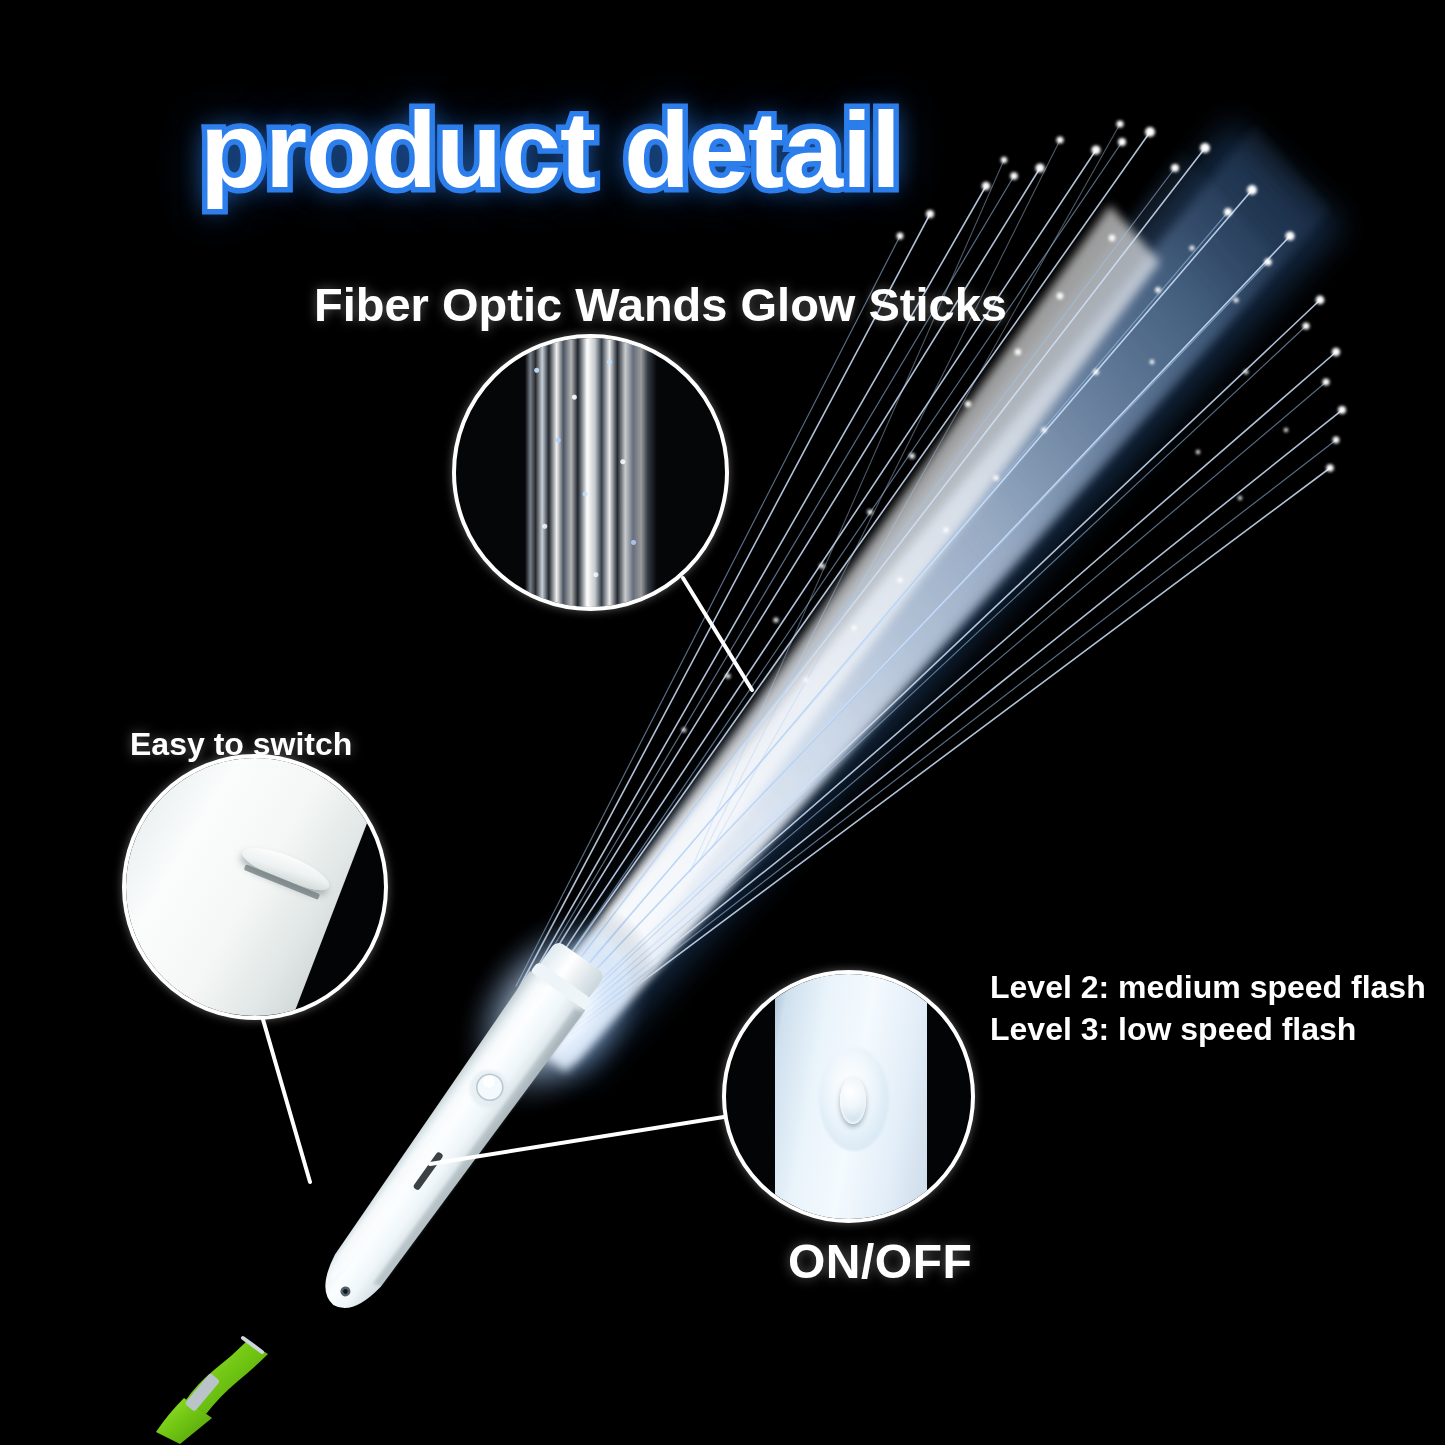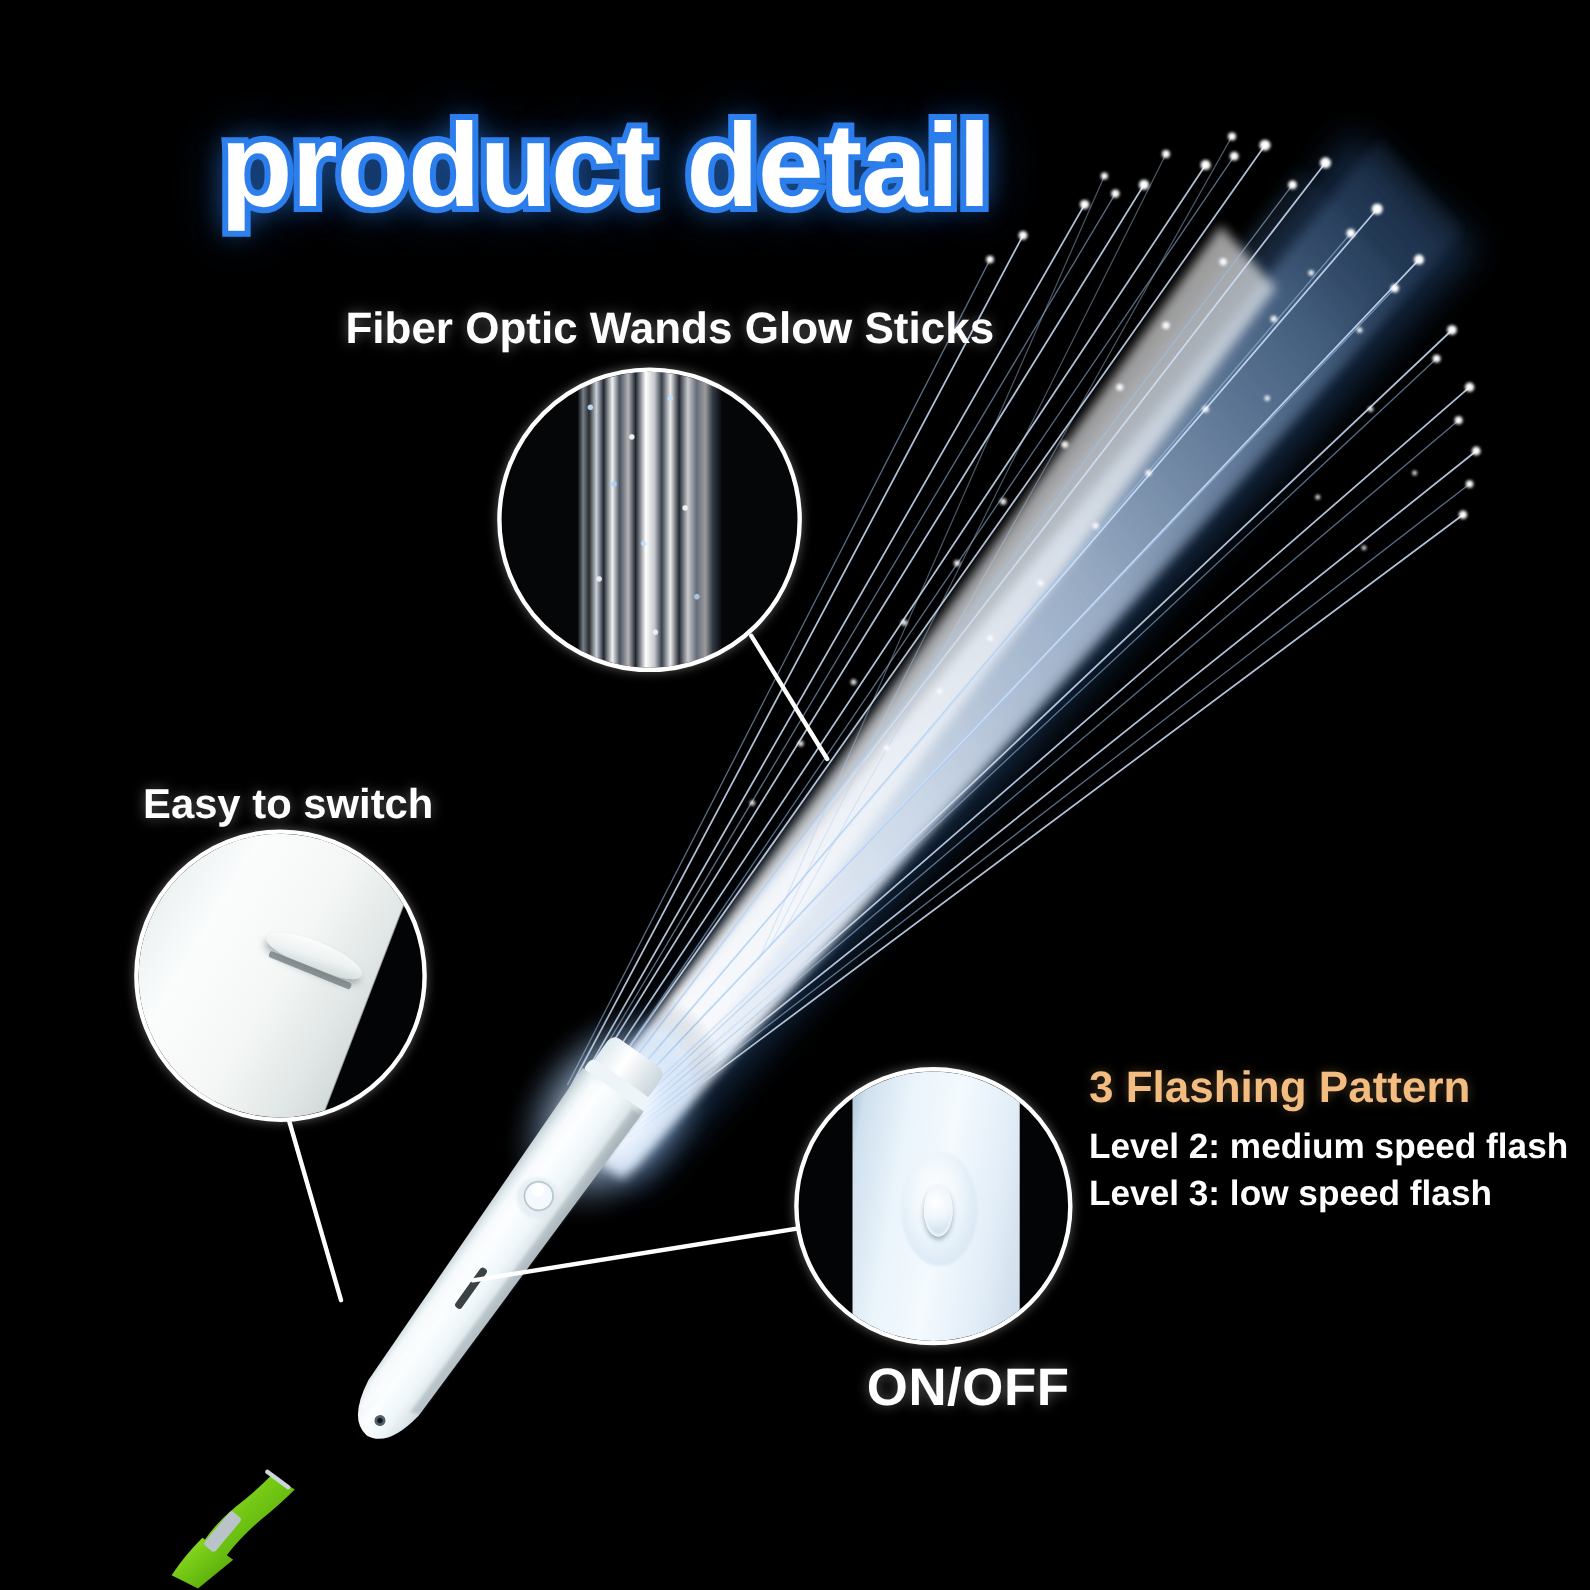--- a/index.html
+++ b/index.html
@@ -33,22 +33,22 @@
   }
 
   
   .label-white {
     position: absolute;
     color: #ffffff;
     font-weight: bold;
     white-space: nowrap;
     text-shadow: 0 0 12px rgba(255,255,255,0.35);
   }
-  #label-fiber   { left: 314px; top: 277px; font-size: 40px; }
-  #label-switch  { left: 130px; top: 711px; font-size: 38px; }
+  #label-fiber   { left: 314px; top: 277px; font-size: 47px; }
+  #label-switch  { left: 130px; top: 726px; font-size: 32px; }
   #label-onoff   { left: 788px; top: 1234px; font-size: 48px; letter-spacing: 0.5px; }
 
   
   #flash-block {
     position: absolute;
     left: 990px;
     top: 967px;
     width: 440px;
   }
   #flash-heading {
@@ -411,18 +411,17 @@
 
   <div id="page-title">product detail</div>
 
   <div class="label-white" id="label-fiber">Fiber Optic Wands Glow Sticks</div>
 
   <div class="label-white" id="label-switch">Easy to switch</div>
 
   <div class="label-white" id="label-onoff">ON/OFF</div>
 
   <div id="flash-block">
-    <div id="flash-heading">3 Flashing Pattern</div>
     <div class="flash-line">Level 2: medium speed flash</div>
     <div class="flash-line">Level 3: low speed flash</div>
   </div>
 
 </div>
 
 </body></html>

